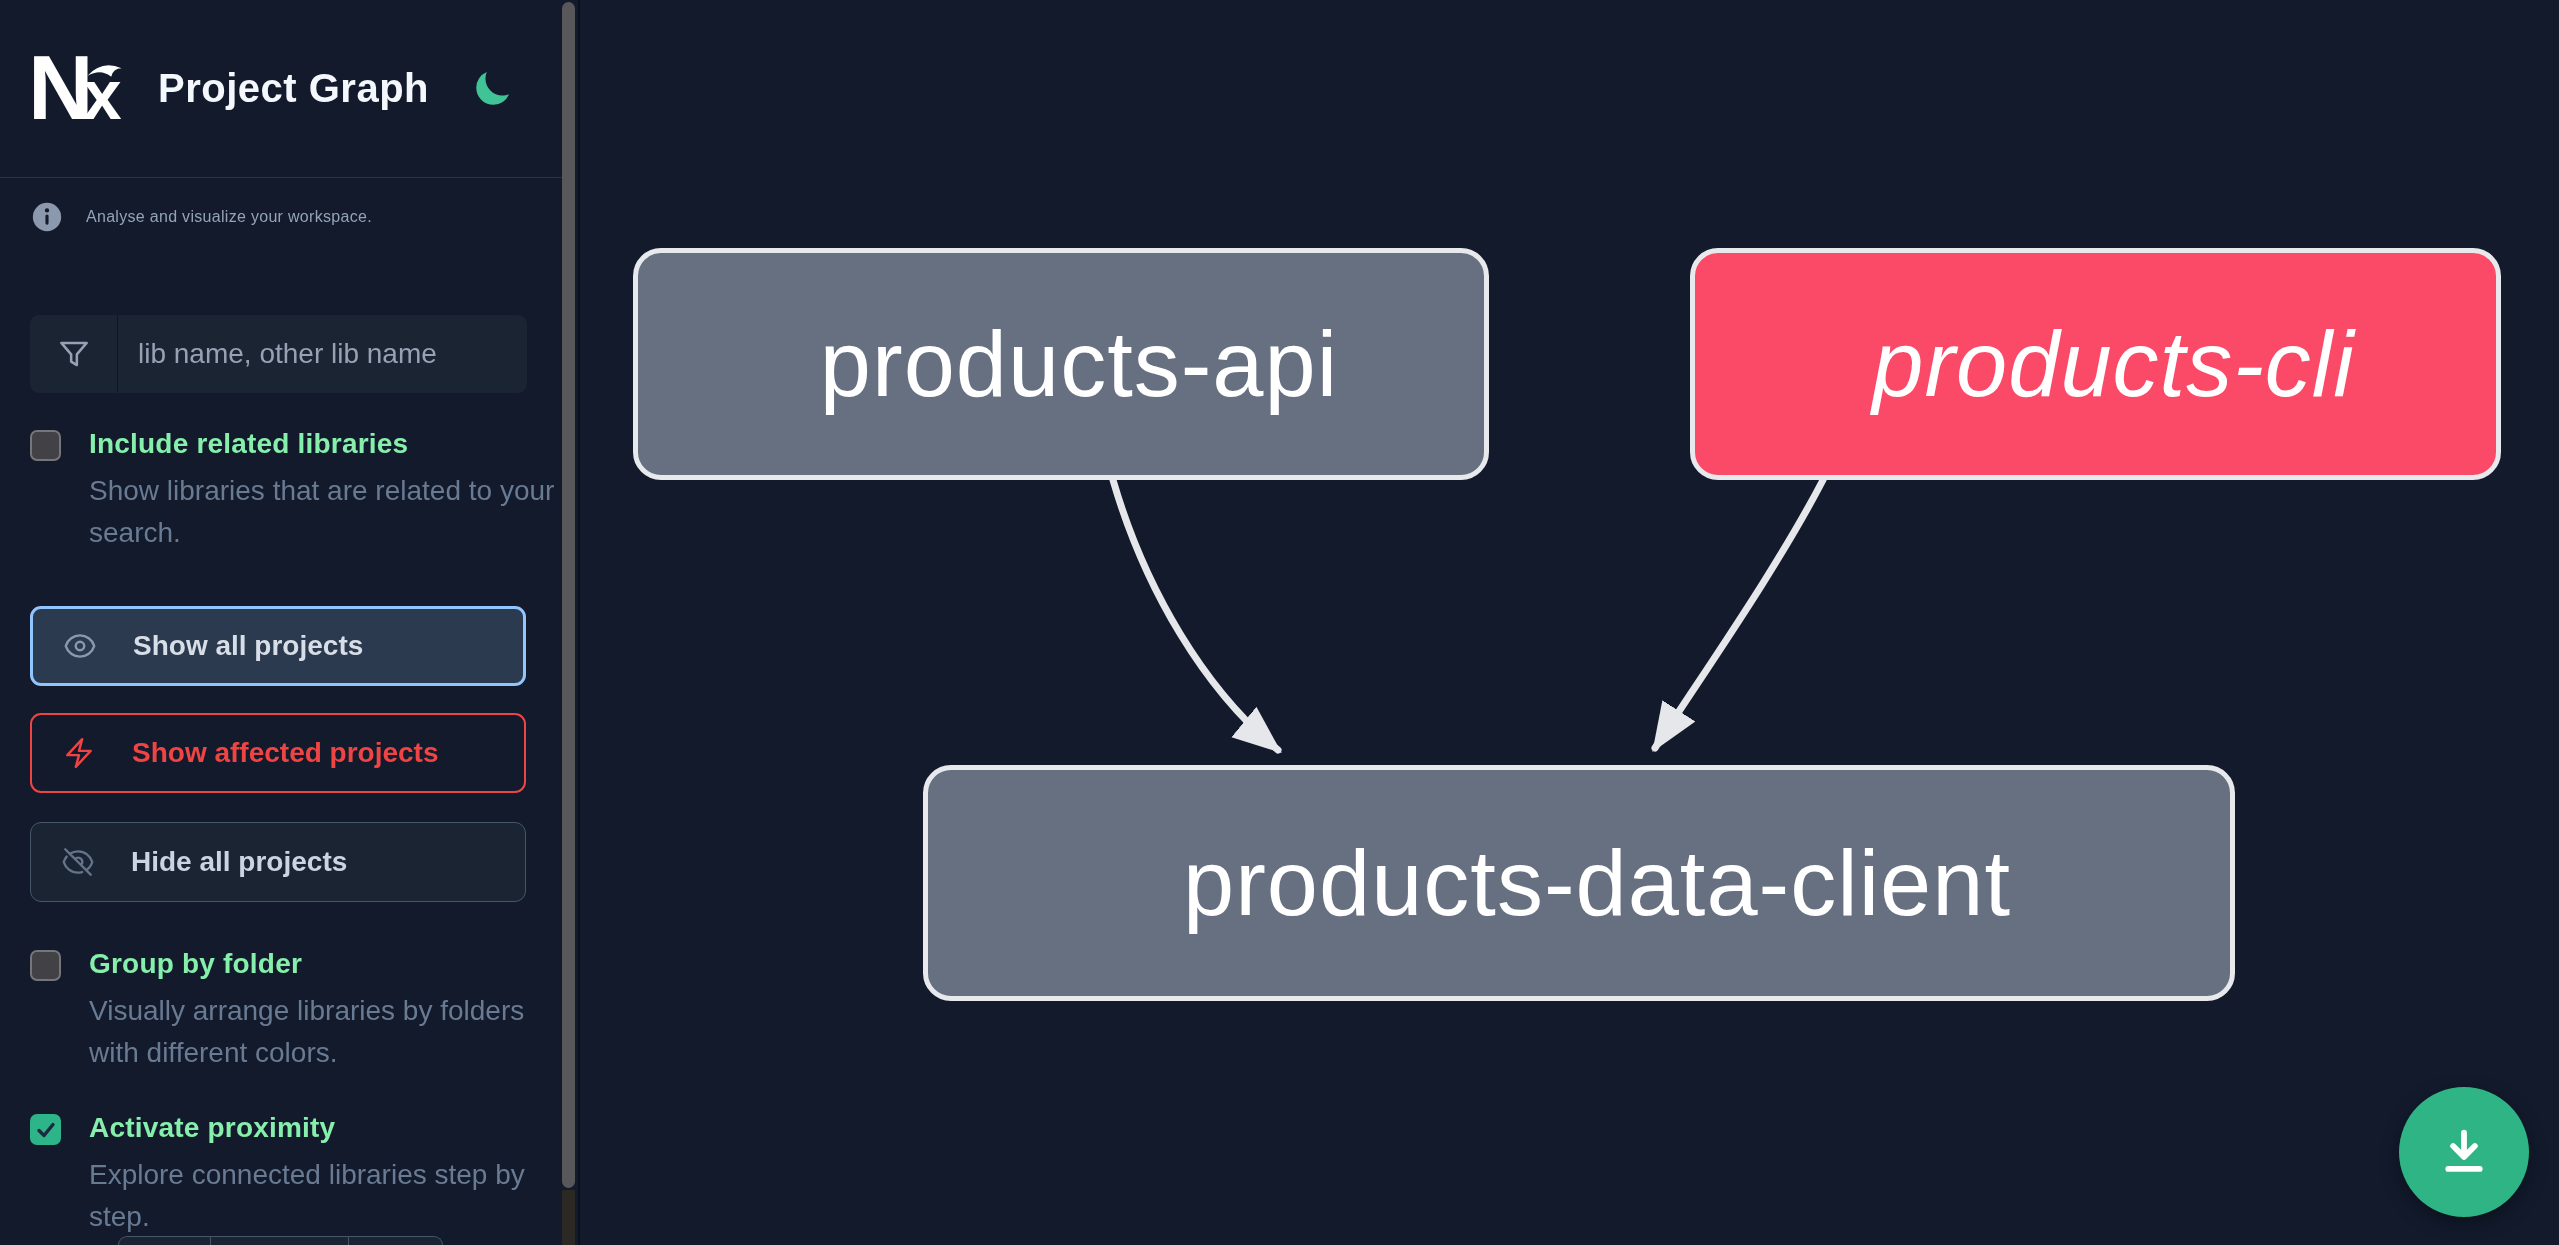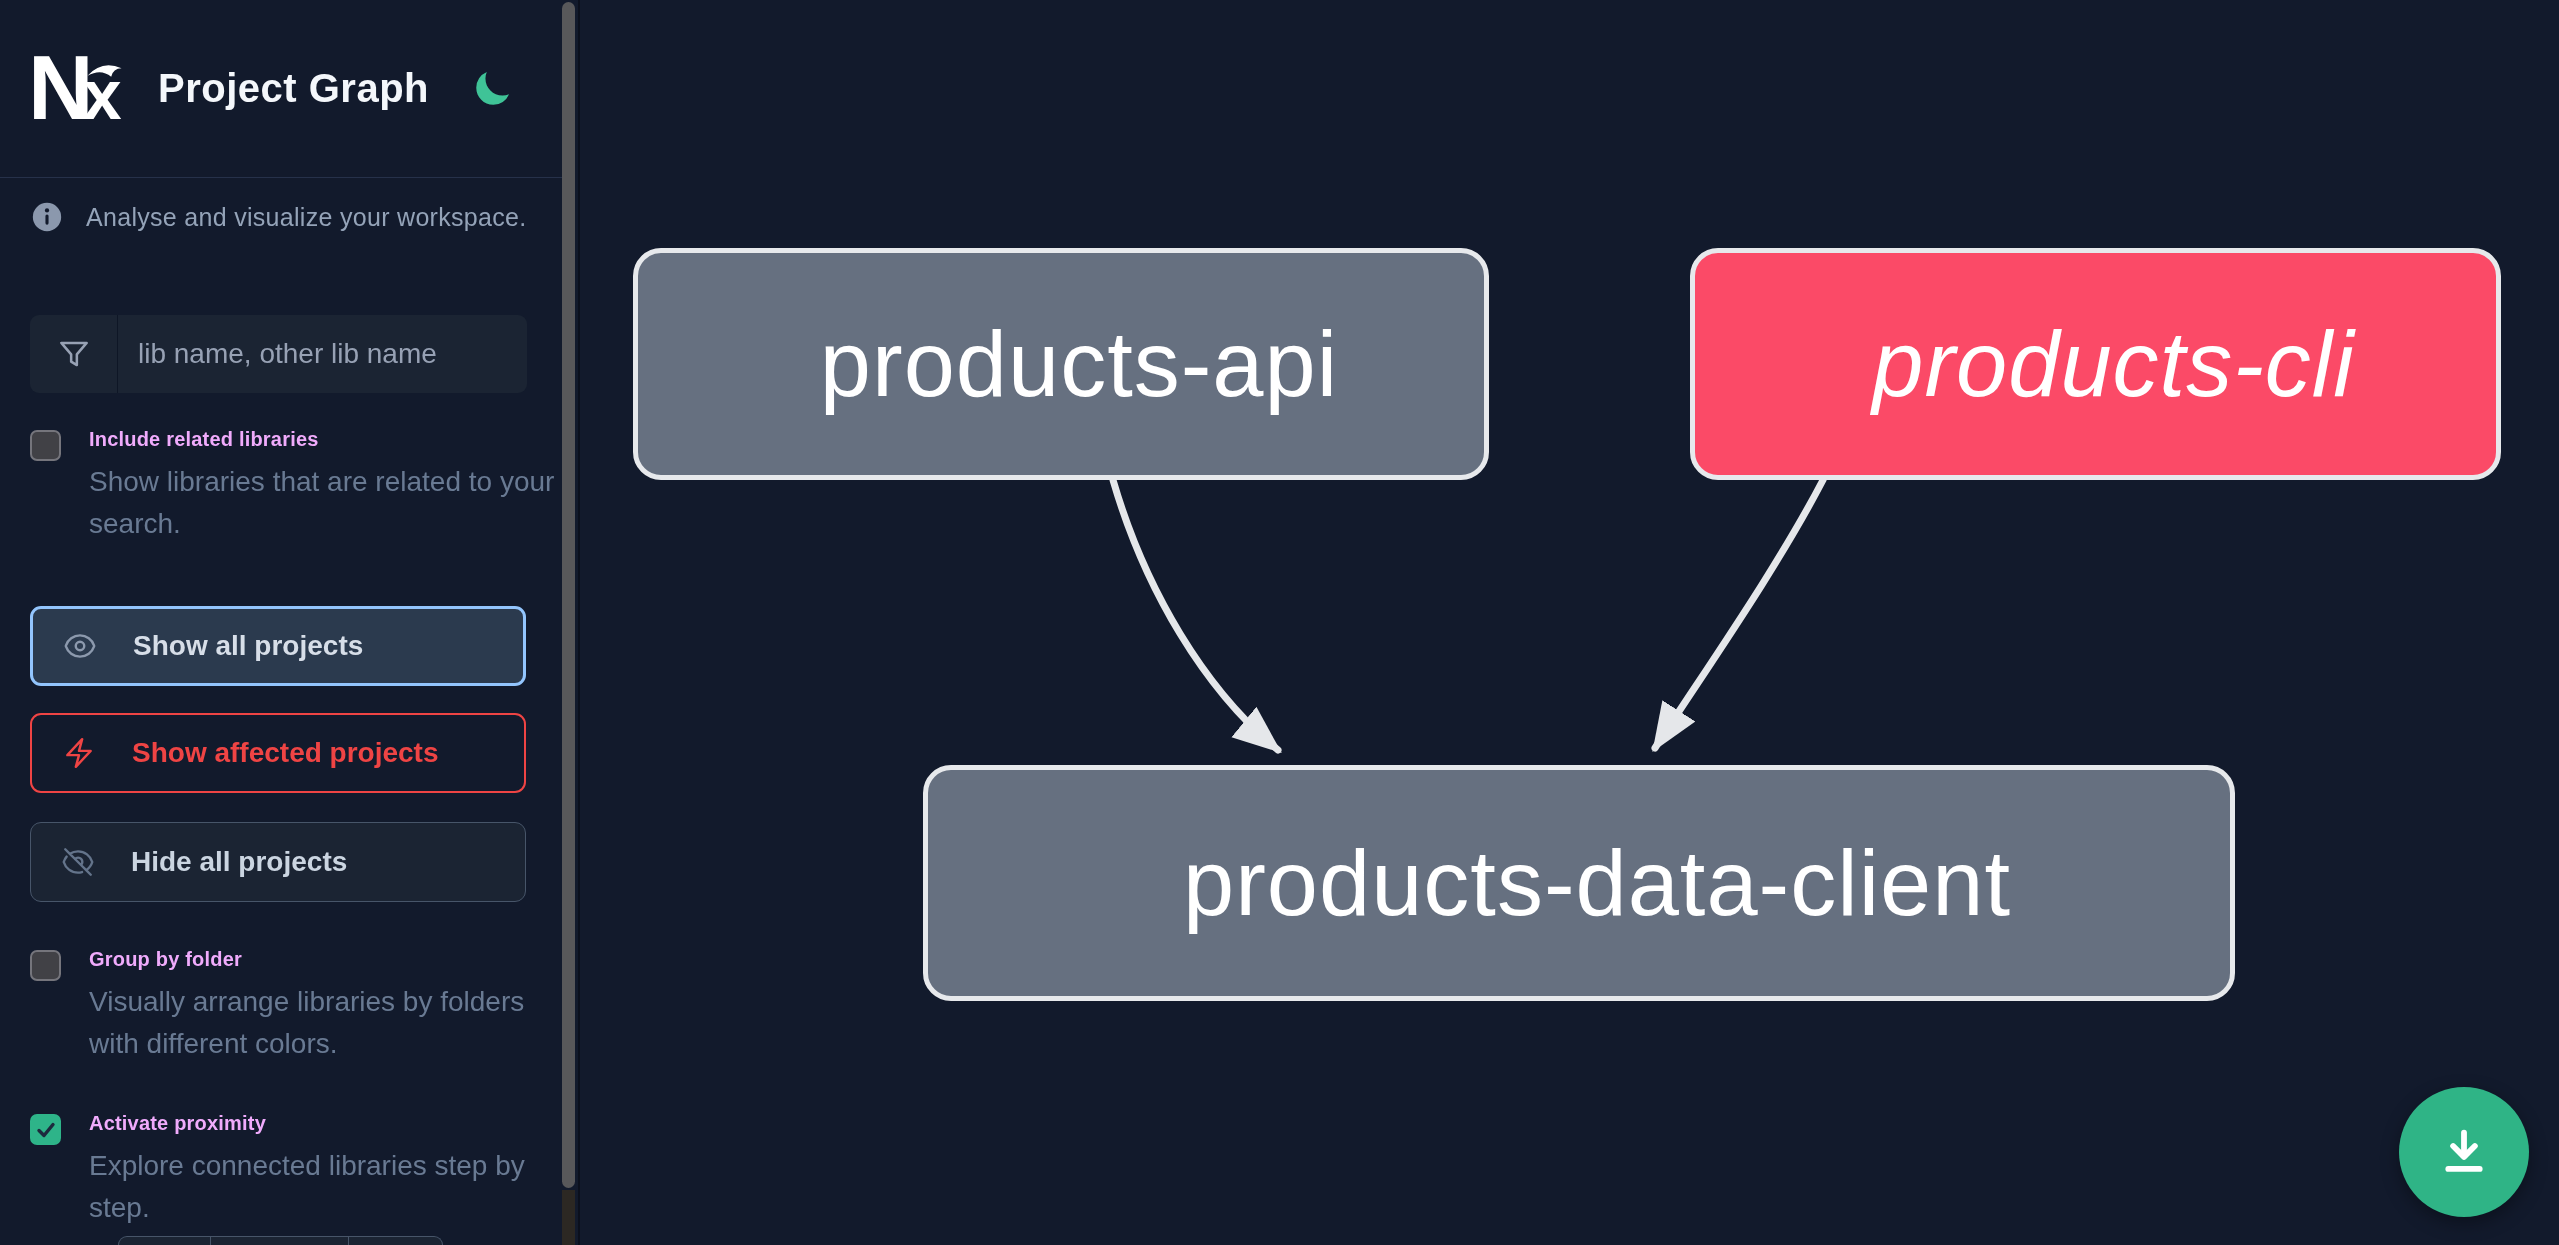--- a/index.html
+++ b/index.html
@@ -26,35 +26,35 @@
   
   .sidebar { position:absolute; left:0; top:0; width:580px; height:1245px; z-index:5;
              background:#121a2c; border-right:2px solid #0b101d; }
   .sb-header { position:absolute; left:0; top:0; width:562px; height:178px;
                border-bottom:1px solid #26314a; display:flex; align-items:center; }
   .logo { margin-left:28px; }
   .app-title { font-size:40px; font-weight:700; color:#f4f7fb; margin-left:26px; letter-spacing:.5px; }
   .moon-btn { margin-left:42px; background:none; border:none; cursor:pointer; display:flex; }
 
   .tagline { position:absolute; left:30px; top:200px; display:flex; align-items:center; gap:22px; }
-  .tagline span { color:#94a3b8; font-size:25px; font-weight:500; letter-spacing:.3px; }
+  .tagline span { color:#94a3b8; font-size:16px; font-weight:500; letter-spacing:.3px; }
 
   .search { position:absolute; left:30px; top:315px; width:497px; height:78px; background:#1b2433;
             border-radius:9px; display:flex; align-items:stretch; overflow:hidden; }
   .search .funnel-cell { width:88px; display:flex; align-items:center; justify-content:center;
             border-right:1px solid #0e1626; }
   .search input { flex:1; background:transparent; border:none; outline:none; color:#e2e8f0;
             font-size:28px; padding:0 20px; font-family:"Liberation Sans", sans-serif; }
   .search input::placeholder { color:#97a1b4; }
 
   .toggle { position:absolute; left:30px; display:flex; gap:28px; cursor:pointer; }
   .cbx { width:31px; height:31px; border-radius:7px; flex:0 0 auto; margin-top:2px; }
   .cbx-off { background:#414146; border:2px solid #75757c; }
   .cbx-on { background:#2eb489; border:2px solid #2eb489; display:flex; align-items:center; justify-content:center; }
-  .t-label { font-size:20px; font-weight:700; color:#f0abfc; letter-spacing:.2px; }
+  .t-label { font-size:28px; font-weight:700; color:#86efac; letter-spacing:.2px; }
   .t-desc { margin-top:10px; font-size:28px; line-height:42px; color:#697a93; }
 
   .btn { position:absolute; left:30px; width:496px; height:80px; border-radius:11px;
          display:flex; align-items:center; gap:36px; padding-left:30px; cursor:pointer;
          font-family:"Liberation Sans", sans-serif; font-size:28px; font-weight:600; }
   .btn-show-all { top:606px; background:#2b3a4e; border:3px solid #93c5fd; color:#d7dee8; }
   .btn-affected { top:713px; background:transparent; border:2px solid #ef4444; color:#ef4444; }
   .btn-hide { top:822px; background:#1b2433; border:1px solid #475569; color:#cbd5e1; }
 
   .stepper-sliver { position:absolute; left:118px; bottom:0; width:325px; height:9px;

